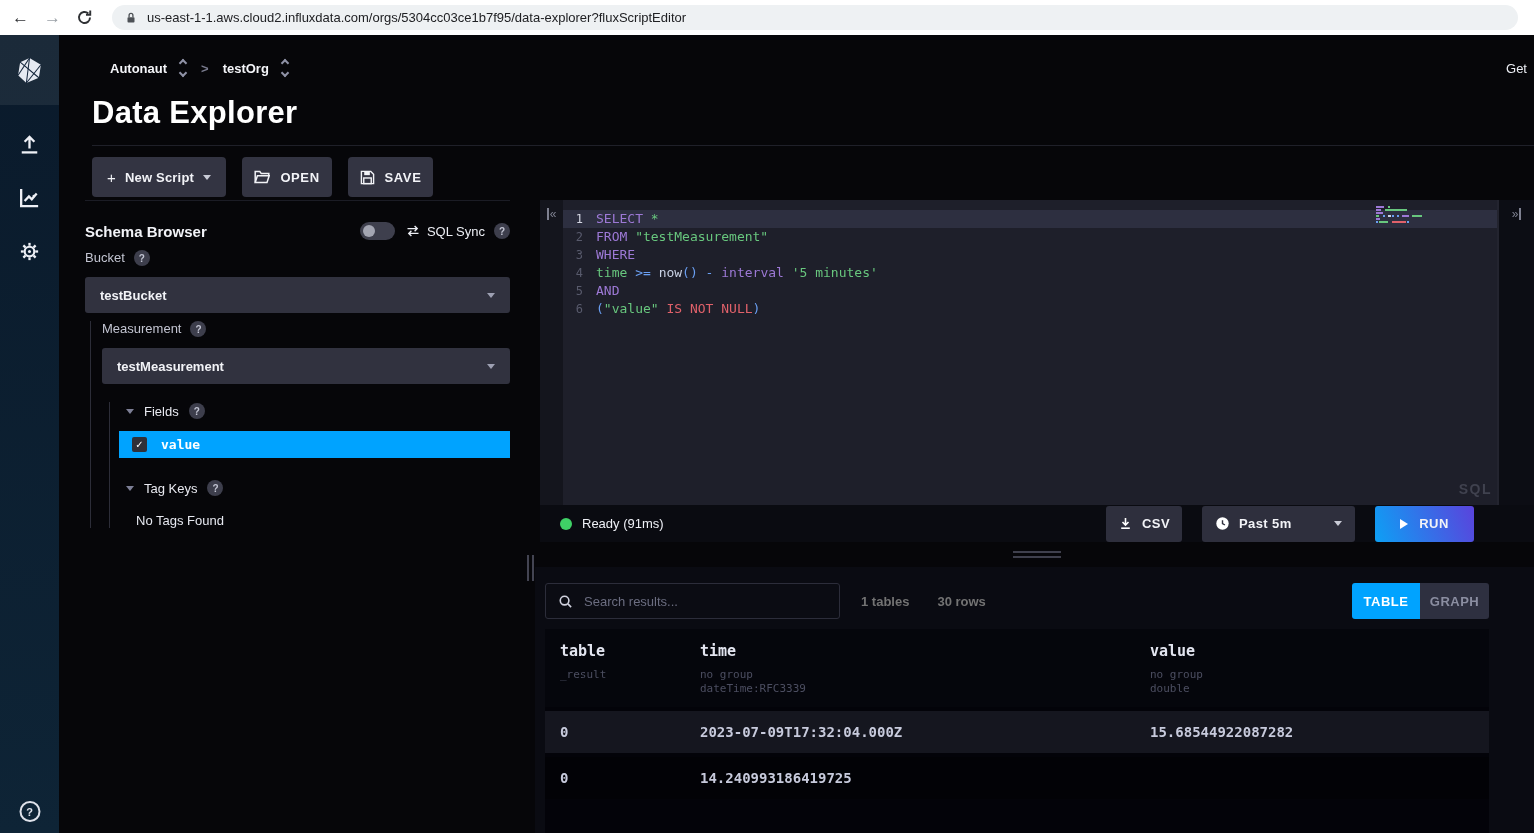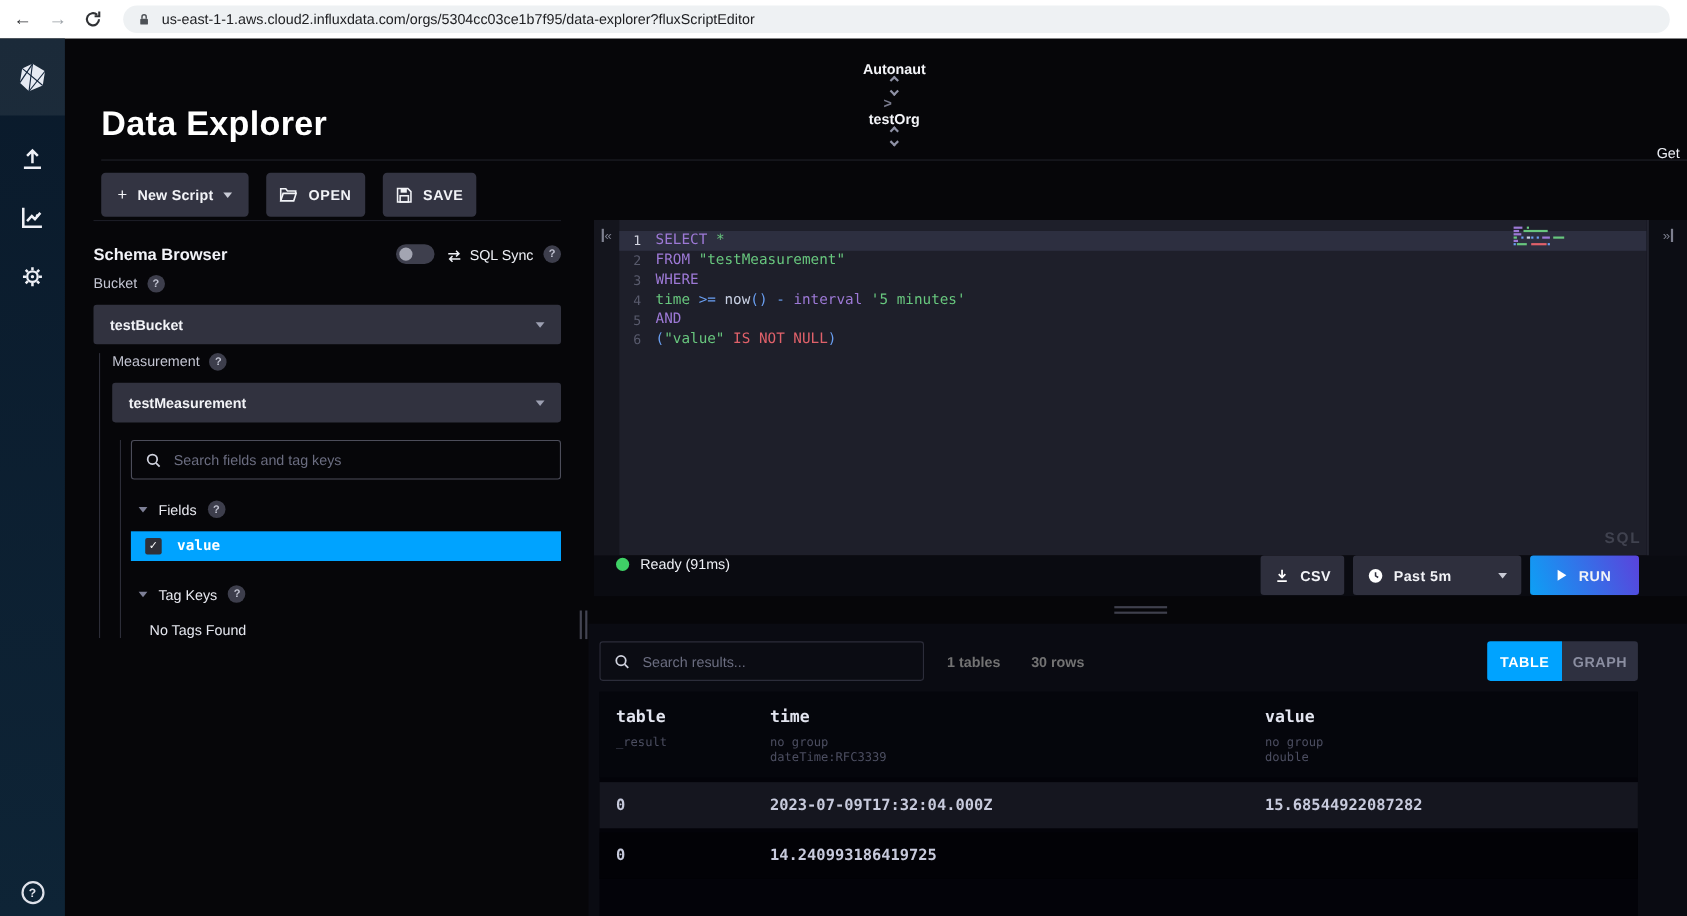--- a/index.html
+++ b/index.html
@@ -20,21 +20,21 @@
   .sidebar { position:absolute; top:35px; left:0; width:59px; bottom:0;
     background:linear-gradient(180deg,#0a1a2b 0%, #0e2436 100%); }
   .logo-tile { height:70px; background:rgba(255,255,255,.07); display:flex; align-items:center; justify-content:center; }
   .side-icons { display:flex; flex-direction:column; align-items:center; gap:31px; padding-top:27px; }
   .help-circle { position:absolute; bottom:11px; left:50%; transform:translateX(-50%);
     width:21px; height:21px; border:2px solid #dfe2ea; border-radius:50%; color:#dfe2ea;
     font-size:11px; font-weight:bold; display:flex; align-items:center; justify-content:center; }
 
   
   .main { position:absolute; left:59px; top:35px; right:0; bottom:0; }
-  .topbar { position:absolute; top:20px; left:40px; right:7px; height:26px; display:flex; align-items:center;flex-direction:column; }
+  .topbar { position:absolute; top:20px; left:51px; right:7px; height:26px; display:flex; align-items:center; }
   .crumb { font-size:13px; font-weight:bold; color:#f4f5f9; }
   .chevs { display:inline-flex; flex-direction:column; gap:4px; margin:0 13px; }
   .caret-u { width:6px; height:6px; border-left:2px solid #8f92a6; border-top:2px solid #8f92a6; transform:rotate(45deg); }
   .caret-d { width:6px; height:6px; border-right:2px solid #8f92a6; border-bottom:2px solid #8f92a6; transform:rotate(45deg); }
   .crumb-sep { color:#787a8d; font-size:13px; font-weight:bold; margin:0 14px 0 2px; }
   .top-right { margin-left:auto; font-size:13px; color:#eceef4; }
   .page-title { position:absolute; top:60px; left:33px; font-size:31px; font-weight:bold; color:#ffffff; letter-spacing:.3px; }
   .title-divider { position:absolute; top:110px; left:33px; right:0; height:1px; background:#1f2029; }
 
   .toolbar { position:absolute; top:122px; left:33px; display:flex; gap:16px; }
@@ -50,21 +50,21 @@
   
   .workspace { position:absolute; top:165px; left:0; right:0; bottom:0; }
 
   
   .schema-panel { position:absolute; left:26px; width:425px; top:0; bottom:0;
     border-top:1px solid #1b1c25; padding-top:20px; }
   .sb-header { display:flex; align-items:center; height:20px; }
   .sb-title { font-size:15px; font-weight:bold; color:#f2f3f8; flex:1; }
   .toggle { width:35px; height:18px; border-radius:9px; background:#3e3f4d; position:relative; margin-right:11px; }
   .toggle-knob { position:absolute; left:3px; top:3px; width:12px; height:12px; border-radius:50%; background:#a3a5b2; }
-  .sync-label { font-size:13px; color:#eceef4; display:flex; align-items:flex-end; gap:7px; margin-right:9px; }
+  .sync-label { font-size:13px; color:#eceef4; display:flex; align-items:center; gap:7px; margin-right:9px; }
   .qmark { width:16px; height:16px; min-width:16px; border-radius:50%; background:#3d3e4c; color:#c2c4d2;
     font-size:10px; font-weight:bold; display:inline-flex; align-items:center; justify-content:center; }
   .label-row { display:flex; align-items:flex-start; gap:9px; font-size:13px; color:#c3c5d2; height:17px; }
   .bucket-label-row { margin-top:9px; }
   .dropdown { height:36px; background:#31323f; border-radius:3px; display:flex; align-items:center;
     padding:0 15px; font-size:13px; font-weight:bold; color:#f2f3f7; margin-top:10px; }
   .dropdown .dd-caret { margin-left:auto; border-top-color:#9da0b2; }
   .measure-section { margin:8px 0 0 5px; border-left:1px solid #2c2d38; padding-left:11px; }
   .sub-section { margin:16px 0 0 7px; border-left:1px solid #2c2d38; padding-left:9px; }
   .search-box { height:36px; border:1px solid #4c4d5a; border-radius:3px; display:flex; align-items:center;
@@ -107,21 +107,21 @@
   .mini-row { display:flex; gap:1px; height:2px; margin-bottom:1px; }
   .mini { height:2px; display:inline-block; }
   .bg-kw { background:#9d79d6; } .bg-str { background:#68c77e; } .bg-op { background:#6a9ff2; }
   .bg-fn { background:#c9d1e4; } .bg-red { background:#e0616a; } .bg-ws { background:transparent; }
   .right-strip { position:absolute; right:0; top:0; bottom:0; width:37px; background:#0c0d14;
     border-left:2px solid #23242f; display:flex; justify-content:center; align-items:flex-start; padding-top:8px; }
   .sql-badge { position:absolute; right:42px; bottom:8px; font-size:14px; font-weight:bold; letter-spacing:1.5px; color:#40424f; }
 
   
   .status-bar { position:absolute; top:305px; left:0; right:0; height:37px; background:#0a0b11;
-    display:flex; align-items:flex-start; padding:0 44px 0 20px; gap:8px; }
+    display:flex; align-items:center; padding:0 60px 0 20px; gap:20px; }
   .status-left { display:flex; align-items:center; gap:10px; flex:1; }
   .status-dot { width:12px; height:12px; border-radius:50%; background:#3fd166; }
   .status-text { font-size:13px; color:#eef0f6; }
   .sb-btn { height:36px; border-radius:3px; display:flex; align-items:center; font-size:13px; font-weight:bold;
     color:#f2f3f7; letter-spacing:.4px; }
   .btn-csv { width:76px; background:#2e2f3d; justify-content:center; gap:9px; }
   .btn-range { width:153px; background:#2e2f3d; padding:0 13px; gap:9px; }
   .btn-range .dd-caret { margin-left:auto; }
   .btn-run { width:99px; background:linear-gradient(70deg,#0da0f5 0%, #5a43dc 100%); justify-content:center; gap:11px; }
   .play { width:0; height:0; border-top:5px solid transparent; border-bottom:5px solid transparent; border-left:8px solid #fff; }
@@ -292,27 +292,20 @@
           <div class="label-row">
             <span>Measurement</span>
             <span class="qmark">?</span>
           </div>
           <div class="dropdown">
             <span>testMeasurement</span>
             <i class="dd-caret"></i>
           </div>
 
           <div class="sub-section">
-            <div class="search-box">
-              <svg width="15" height="15" viewBox="0 0 16 16">
-                <circle cx="7" cy="7" r="4.6" fill="none" stroke="#d0d2de" stroke-width="1.7"></circle>
-                <path d="M10.6 10.6 14 14" stroke="#d0d2de" stroke-width="1.7"></path>
-              </svg>
-              <input placeholder="Search fields and tag keys" style="">
-            </div>
 
             <div class="tree-row fields-row">
               <i class="tree-caret"></i>
               <span>Fields</span>
               <span class="qmark">?</span>
             </div>
             <div id="field-list">
                 <div class="field-row">
                   <div class="cb">✓</div>
                   <span class="field-name">value</span>

